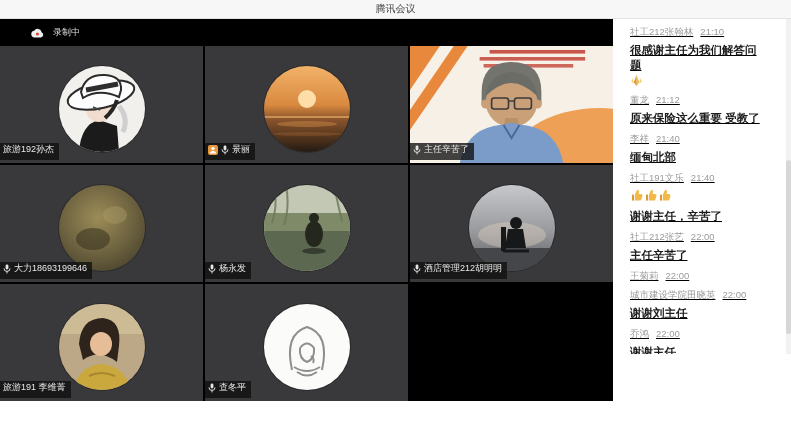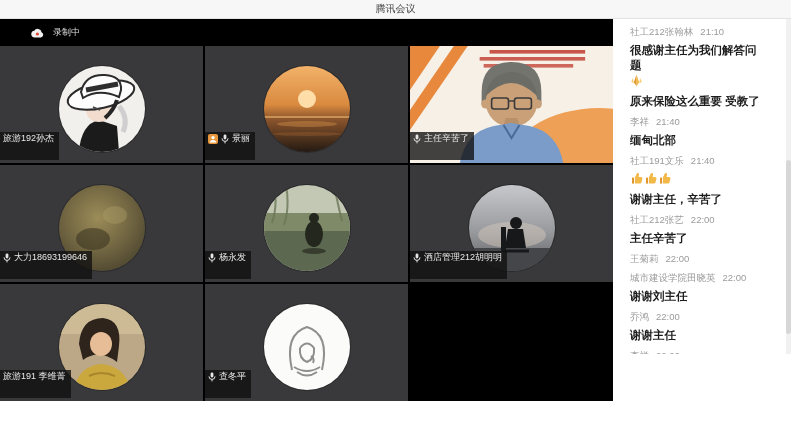--- a/index.html
+++ b/index.html
@@ -1,34 +1,34 @@
 <!DOCTYPE html>
 <html><head>
 <meta charset="utf-8">
 <style>
   html,body{margin:0;padding:0;width:791px;height:434px;overflow:hidden;
     font-family:"Liberation Sans","DejaVu Sans",sans-serif;background:#fff;}
   .window{width:791px;height:354px;display:flex;flex-direction:column;}
   .titlebar{height:18px;background:#f7f7f7;border-bottom:1px solid #e3e3e3;
     display:flex;align-items:center;justify-content:center;flex:0 0 auto;}
   .titlebar span{font-size:10px;color:#4a4a4a;}
-  .main{flex:1;display:flex;min-height:0;}
+  .main{flex:1;display:flex;min-height:0;text-decoration:underline;}
   
   .video-area{width:613px;background:#000;display:flex;flex-direction:column;flex:0 0 auto;}
   .record-bar{height:27px;display:flex;align-items:center;padding-left:30px;gap:9px;flex:0 0 auto;}
   .record-label{font-size:9px;color:#ddd;}
   .grid{display:grid;grid-template-columns:repeat(3,1fr);grid-template-rows:repeat(3,117px);
     gap:2px;background:#000;}
   .tile{background:#39393b;position:relative;display:flex;align-items:center;justify-content:center;overflow:hidden;}
   .avatar{width:86px;height:86px;border-radius:50%;overflow:hidden;margin-top:8px;flex:0 0 auto;box-shadow:0 0 0 1px rgba(0,0,0,.25);}
   .avatar svg{display:block;}
   .live{position:absolute;inset:0;}
   .live svg{display:block;width:100%;height:100%;}
   .name-tag{position:absolute;left:0;bottom:3px;background:rgba(15,15,15,.78);color:#e9e9e9;
-    font-size:9px;line-height:13px;padding:0 5px 15px 3px;display:inline-flex;align-items:center;gap:3px;
+    font-size:9px;line-height:13px;padding:0 5px 4px 3px;display:inline-flex;align-items:center;gap:3px;
     max-width:96%;white-space:nowrap;z-index:3;}
   .mic,.badge,.emo{flex:0 0 auto;}
   
   .chat{flex:1;background:#ffffff;position:relative;overflow:hidden;padding:7px 30px 0 17px;box-sizing:border-box;}
   .msg{margin-bottom:7px;}
   .msg-head{font-size:9.5px;color:#9b9b9b;line-height:12px;margin-bottom:5px;}
   .msg-head .t{margin-left:7px;}
   .msg-body{font-size:11.5px;color:#1c1c1c;font-weight:600;line-height:15px;display:flex;align-items:center;gap:1px;flex-wrap:wrap;}
   .chat-scrollbar{position:absolute;top:0;right:0;width:5px;height:100%;background:#f1f1f1;}
   .chat-scrollbar .thumb{position:absolute;right:0;width:5px;top:42%;height:52%;background:#d7d7d7;border-radius:3px;}
@@ -256,20 +256,21 @@
               <span>很感谢主任为我们解答问题</span>
               <svg class="emo" width="13" height="13" viewBox="0 0 13 13">
                 <path d="M10 4.1 L11.8 7.7 L9.3 9.6 Z" fill="#f5cd6e"></path>
                 <path d="M3 4.1 L1.2 7.7 L3.7 9.6 Z" fill="#f5cd6e"></path>
                 <path d="M6.5 .8 L9.2 8.2 L6.5 12.2 Z" fill="#f2b949"></path>
                 <path d="M6.5 .8 L3.8 8.2 L6.5 12.2 Z" fill="#e0972f"></path>
               </svg>
             </div>
           </div>
           <div class="msg">
+            <div class="msg-head"><span>董龙</span><span class="t">21:12</span></div>
             <div class="msg-body">
               <span>原来保险这么重要 受教了</span>
             </div>
           </div>
           <div class="msg">
             <div class="msg-head"><span>李祥</span><span class="t">21:40</span></div>
             <div class="msg-body">
               <span>缅甸北部</span>
             </div>
           </div>

